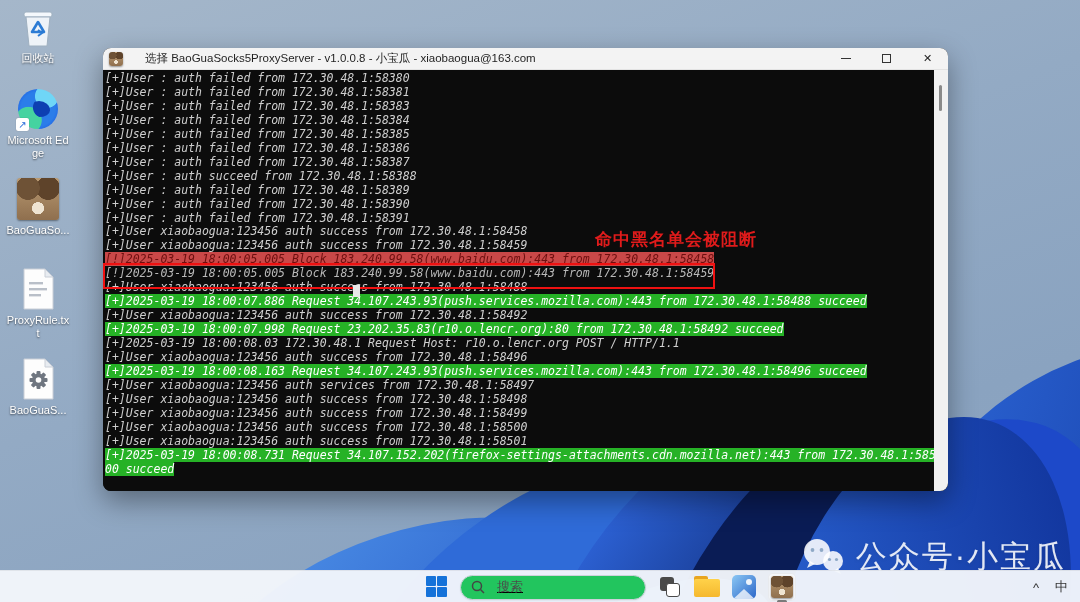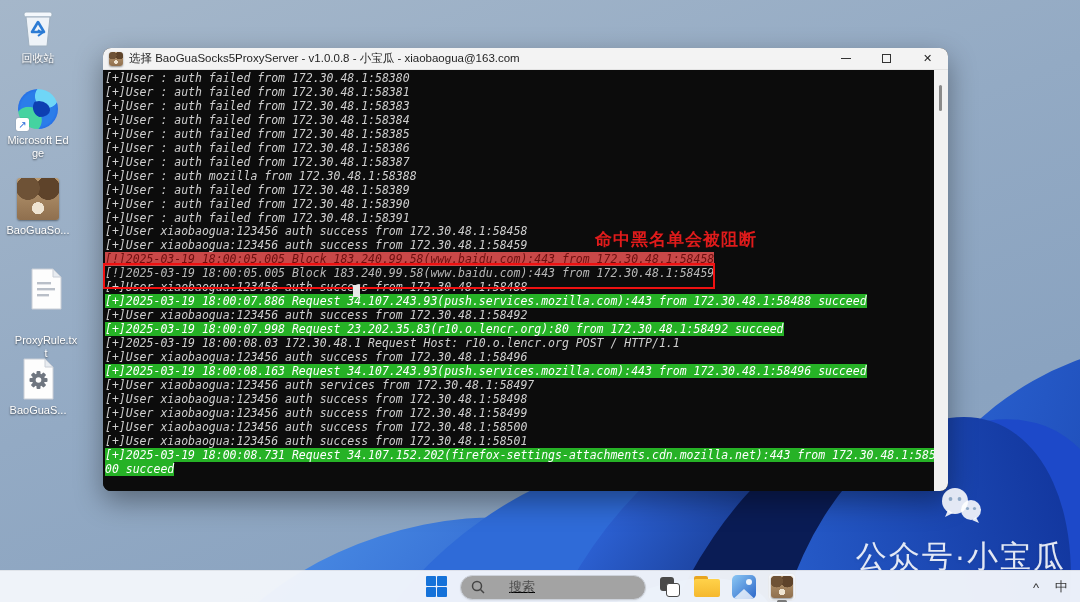--- a/index.html
+++ b/index.html
@@ -21,21 +21,21 @@
       radial-gradient(circle at 50% 72%, #efe4d2 0 16%, rgba(0,0,0,0) 17%),
       radial-gradient(circle at 26% 24%, #6e5236 0 26%, rgba(0,0,0,0) 27%),
       radial-gradient(circle at 74% 24%, #5e432a 0 26%, rgba(0,0,0,0) 27%),
       linear-gradient(180deg,#b99a72,#8f6f4e);
     box-shadow:0 1px 2px rgba(0,0,0,.4); }
 
   
   .win { position:absolute; left:103px; top:48px; width:845px; height:443px; border-radius:8px;
          overflow:hidden; box-shadow:0 10px 28px rgba(0,0,0,.38); background:#0c0c0c; }
   .titlebar { height:22px; background:#f3f3f3; display:flex; align-items:center; padding-left:6px;
-              border-bottom:1px solid #e3e3e3; }
+              border-bottom:1px solid #e3e3e3;gap:16px; }
   .titlebar .app-ico { width:14px; height:14px; margin-right:6px; flex:0 0 auto; }
   .titlebar .ttl { font-size:11.5px; color:#1f1f1f; white-space:nowrap; overflow:hidden; }
   .caption-btns { margin-left:auto; display:flex; height:22px; }
   .cbtn { width:41px; height:22px; display:flex; align-items:center; justify-content:center; color:#222; }
   .glyph-min { width:10px; height:1px; background:#333; }
   .glyph-max { width:9px; height:9px; border:1px solid #333; }
   .glyph-close { font-size:11px; line-height:11px; }
 
   .console-body { position:relative; width:845px; height:421px; background:var(--console-bg,#0c0c0c); }
   .log { position:absolute; left:2px; top:2px; right:14px; bottom:0; overflow:hidden;
@@ -56,22 +56,22 @@
   .vthumb { position:absolute; left:5px; top:15px; width:3px; height:26px; background:#8a8a8a; border-radius:2px; }
 
   
   .taskbar { position:absolute; left:0; bottom:0; width:1080px; height:32px;
              background:rgba(243,246,251,.96); border-top:1px solid rgba(0,0,0,.06);
              display:flex; align-items:center; }
   .tb-center { position:absolute; left:426px; top:0; height:32px; display:flex; align-items:center; gap:12px; }
   .tb-btn { display:flex; align-items:center; justify-content:center; height:26px; border-radius:5px; }
   .win-logo { width:22px; height:22px; display:grid; grid-template-columns:10px 10px; grid-template-rows:10px 10px; gap:1px; }
   .win-logo div { background:#1572d9; border-radius:1px; }
-  .searchbox { width:186px; height:25px; border-radius:13px; background:#a3a3a3; border:1px solid #cdd2da;
-               display:flex; align-items:center; padding:0 10px; gap:24px; box-shadow:0 1px 2px rgba(0,0,0,.06);text-decoration:underline; }
+  .searchbox { width:186px; height:25px; border-radius:13px; background:#22c55e; border:1px solid #cdd2da;
+               display:flex; align-items:center; padding:0 10px; gap:12px; box-shadow:0 1px 2px rgba(0,0,0,.06);text-decoration:underline; }
   .searchbox .stext { font-size:13px; color:#4a4a4a; }
   .tv { position:relative; width:24px; height:24px; }
   .tv .back { position:absolute; left:2px; top:2px; width:14px; height:14px; background:#4a4a4a; border-radius:3px; }
   .tv .front { position:absolute; left:8px; top:8px; width:14px; height:14px; background:#fff;
                border:1.5px solid #4a4a4a; border-radius:3px; }
   .folder { position:relative; width:26px; height:22px; }
   .folder .tab { position:absolute; left:0; top:0; width:14px; height:8px; background:#e8a51f; border-radius:2px 2px 0 0; }
   .folder .body { position:absolute; left:0; top:3px; width:26px; height:18px; background:linear-gradient(180deg,#ffd24a,#f5b82e); border-radius:2px; }
   .photos { width:24px; height:24px; border-radius:5px; background:linear-gradient(135deg,#8cc8f4,#2b66c9);
             position:relative; overflow:hidden; }
@@ -79,21 +79,21 @@
   .photos .mt { position:absolute; left:-2px; bottom:-3px; width:0; height:0;
                 border-left:14px solid transparent; border-right:14px solid transparent; border-bottom:13px solid rgba(255,255,255,.75); }
   .active-app { position:relative; width:28px; height:28px; border-radius:5px; background:rgba(255,255,255,.55);
                 display:flex; align-items:center; justify-content:center; box-shadow:inset 0 0 0 1px rgba(0,0,0,.05); }
   .active-app .bar { position:absolute; bottom:-2px; left:9px; width:10px; height:3px; border-radius:2px; background:#7a7a7a; }
   .tb-tray { position:absolute; right:12px; top:0; height:32px; display:flex; align-items:center; gap:16px; }
   .tray-item { font-size:13px; color:#333; }
 
   
   .watermark { position:absolute; right:14px; bottom:24px; display:flex; align-items:center; gap:10px;
-               pointer-events:none;flex-direction:column; }
+               pointer-events:none; }
   .watermark .wm-text { font-size:31px; color:rgba(255,255,255,.88); letter-spacing:2px;
                         text-shadow:0 1px 3px rgba(40,70,120,.25); }
 </style>
 </head>
 <body>
 
 <div class="stage">
 
   <svg class="bloom" viewBox="0 0 1080 602" xmlns="http://www.w3.org/2000/svg">
     <defs>
@@ -148,21 +148,21 @@
     <div class="lbl">Microsoft Edge</div>
   </div>
 
   <div class="desk-icon" style="left:6px; top:176px;">
     <div class="art">
         <div class="cat-thumb" style="width:42px;height:42px;"></div>
       </div>
     <div class="lbl">BaoGuaSo...</div>
   </div>
 
-  <div class="desk-icon" style="left:14px; top:266px;gap:20px;">
+  <div class="desk-icon" style="left:6px; top:266px;">
     <div class="art">
       <svg width="38" height="44" viewBox="0 0 38 44">
         <path d="M5 2 L26 2 L34 10 L34 42 L5 42 Z" fill="#fdfdfd" stroke="#c9ced6"></path>
         <path d="M26 2 L26 10 L34 10 Z" fill="#e8ecf1" stroke="#c9ced6"></path>
         <rect x="10" y="15" width="14" height="2.4" fill="#b9bfc8"></rect>
         <rect x="10" y="21" width="18" height="2.4" fill="#b9bfc8"></rect>
         <rect x="10" y="27" width="12" height="2.4" fill="#b9bfc8"></rect>
       </svg>
     </div>
     <div class="lbl">ProxyRule.txt</div>
@@ -205,21 +205,21 @@
 
     <div class="console-body">
       <div class="log">
           <div class="line"><span class="seg info">[+]User : auth failed from 172.30.48.1:58380</span></div>
           <div class="line"><span class="seg info">[+]User : auth failed from 172.30.48.1:58381</span></div>
           <div class="line"><span class="seg info">[+]User : auth failed from 172.30.48.1:58383</span></div>
           <div class="line"><span class="seg info">[+]User : auth failed from 172.30.48.1:58384</span></div>
           <div class="line"><span class="seg info">[+]User : auth failed from 172.30.48.1:58385</span></div>
           <div class="line"><span class="seg info">[+]User : auth failed from 172.30.48.1:58386</span></div>
           <div class="line"><span class="seg info">[+]User : auth failed from 172.30.48.1:58387</span></div>
-          <div class="line"><span class="seg info">[+]User : auth mozilla from 172.30.48.1:58388</span></div>
+          <div class="line"><span class="seg info">[+]User : auth succeed from 172.30.48.1:58388</span></div>
           <div class="line"><span class="seg info">[+]User : auth failed from 172.30.48.1:58389</span></div>
           <div class="line"><span class="seg info">[+]User : auth failed from 172.30.48.1:58390</span></div>
           <div class="line"><span class="seg info">[+]User : auth failed from 172.30.48.1:58391</span></div>
           <div class="line"><span class="seg info">[+]User xiaobaogua:123456 auth success from 172.30.48.1:58458</span></div>
           <div class="line"><span class="seg info">[+]User xiaobaogua:123456 auth success from 172.30.48.1:58459</span></div>
           <div class="line"><span class="seg block_hl">[!]2025-03-19 18:00:05.005 Block 183.240.99.58(www.baidu.com):443 from 172.30.48.1:58458</span></div>
           <div class="line"><span class="seg block">[!]2025-03-19 18:00:05.005 Block 183.240.99.58(www.baidu.com):443 from 172.30.48.1:58459</span></div>
           <div class="line"><span class="seg info">[+]User xiaobaogua:123456 auth success from 172.30.48.1:58488</span></div>
           <div class="line"><span class="seg ok_hl">[+]2025-03-19 18:00:07.886 Request 34.107.243.93(push.services.mozilla.com):443 from 172.30.48.1:58488 succeed</span></div>
           <div class="line"><span class="seg info">[+]User xiaobaogua:123456 auth success from 172.30.48.1:58492</span></div>

